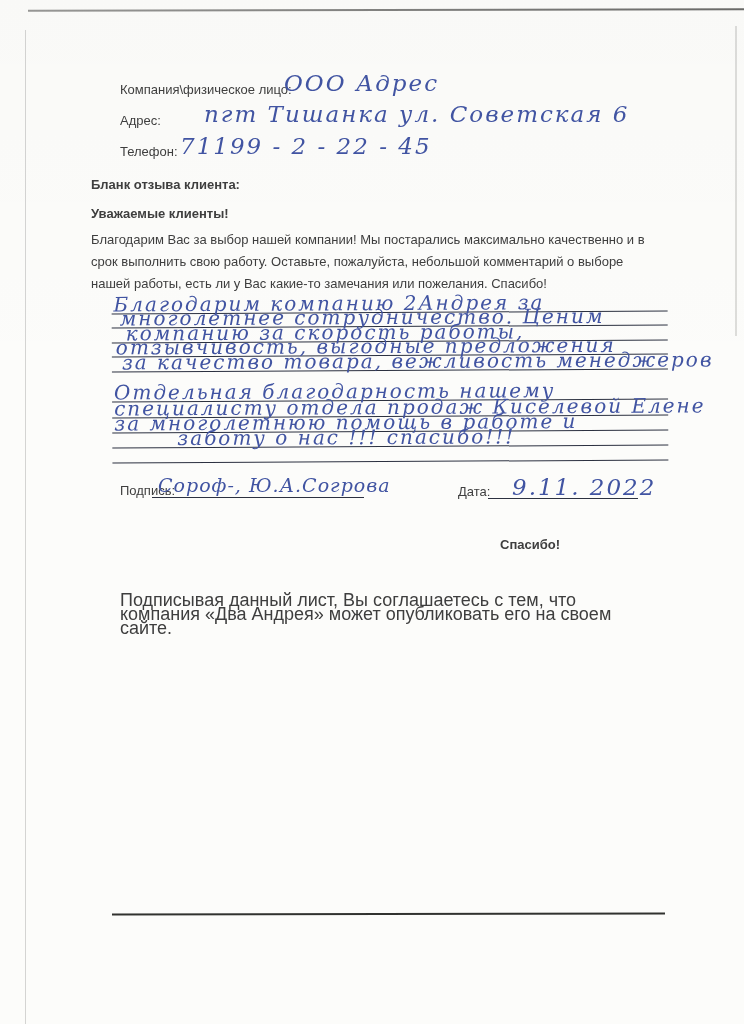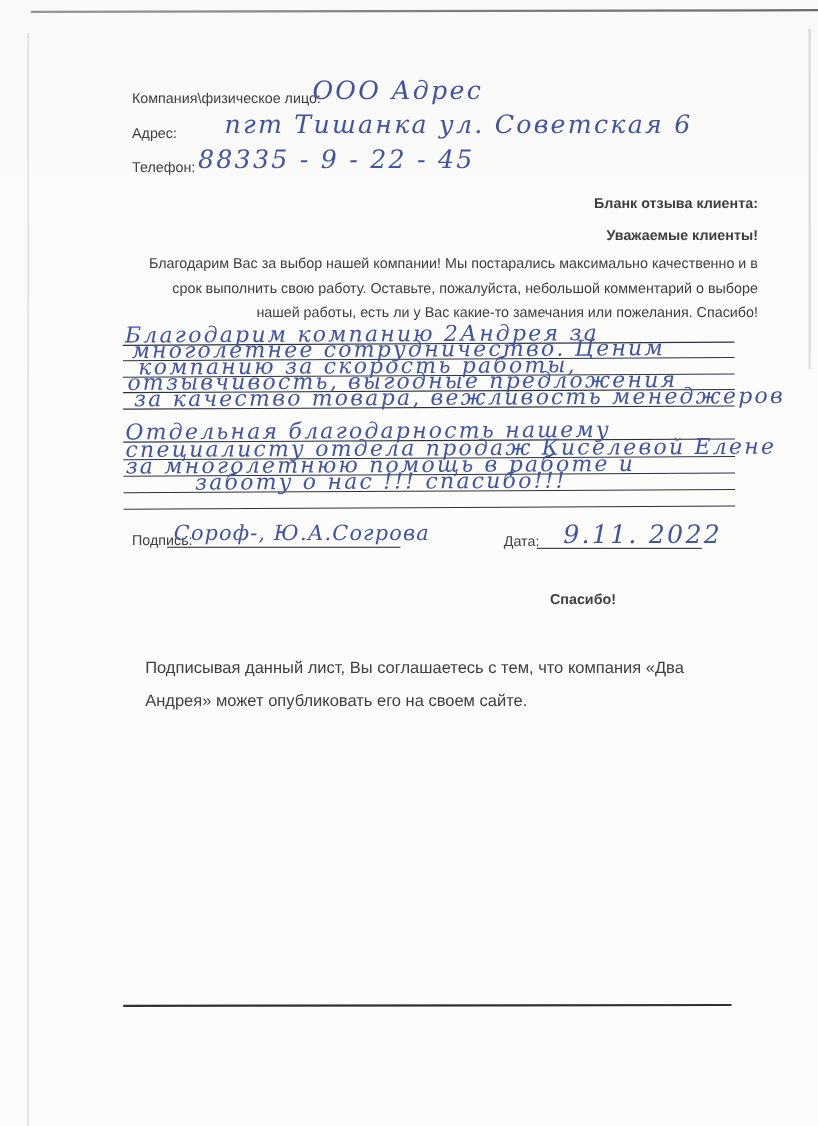--- a/index.html
+++ b/index.html
@@ -22,49 +22,49 @@
   .label{position:absolute;font-size:13px;white-space:nowrap;}
   .bold{font-weight:bold;}
   .hw{
     position:absolute;
     font-family:"DejaVu Serif", serif;
     font-style:italic;
     color:#4154a2;
     white-space:nowrap;
   }
   .hw-big{font-size:23px;letter-spacing:2px;}
-  .centered{position:absolute;left:119px;width:570px;text-align:right;font-size:13px;}
+  .centered{position:absolute;left:91px;width:570px;text-align:left;font-size:13px;}
   .intro{line-height:22px;}
 
   .review{position:absolute;left:112px;top:296px;width:556px;height:175px;transform:rotate(-0.3deg);}
   .rule{position:absolute;left:0;width:556px;height:0;border-bottom:1.6px solid #2c3140;}
   .rtext{position:absolute;font-size:20px;letter-spacing:2px;line-height:20px;}
 
   .uline{position:absolute;height:0;border-bottom:1.5px solid #2c3140;}
   .bottom-line{position:absolute;top:913px;left:112px;width:553px;height:2.4px;background:#31322f;transform:rotate(-0.08deg);}
-  .consent{position:absolute;top:593px;left:120px;width:495px;font-size:15px;line-height:30px;margin-left:12px;}
+  .consent{position:absolute;top:593px;left:120px;width:495px;font-size:18px;line-height:14px;}
   .thanks{position:absolute;top:537px;left:500px;width:166px;text-align:left;font-size:13px;font-weight:bold;}
 </style>
 </head>
 <body>
 
 <div class="scan">
 
   <div class="edge-top"></div>
   <div class="edge-left"></div>
   <div class="edge-right"></div>
 
   <div class="label" style="left:120px;top:82px;">Компания\физическое лицо:</div>
   <div class="hw hw-big" style="left:284px;top:70px;">ООО Адрес</div>
 
   <div class="label" style="left:120px;top:113px;">Адрес:</div>
   <div class="hw hw-big" style="left:176px;top:101px;margin-left:28px;">пгт Тишанка  ул. Советская 6</div>
 
   <div class="label" style="left:120px;top:144px;">Телефон:</div>
-  <div class="hw hw-big" style="left:180px;top:133px;">88335 - 9 - 22 - 45</div>
+  <div class="hw hw-big" style="left:180px;top:133px;">71199 - 2 - 22 - 45</div>
 
   <div class="centered bold" style="top:177px;">Бланк отзыва клиента:</div>
   <div class="centered intro" style="top:229px;">Благодарим Вас за выбор нашей компании! Мы постарались максимально качественно и в срок выполнить свою работу. Оставьте, пожалуйста, небольшой комментарий о выборе нашей работы, есть ли у Вас какие-то замечания или пожелания. Спасибо!</div>
 
   <div class="centered bold" style="top:206px;">Уважаемые клиенты!</div>
 
   <div class="review">
     <div class="rule" style="top:16px;"></div>
     <div class="rule" style="top:30px;"></div>
     <div class="rule" style="top:45px;"></div>

